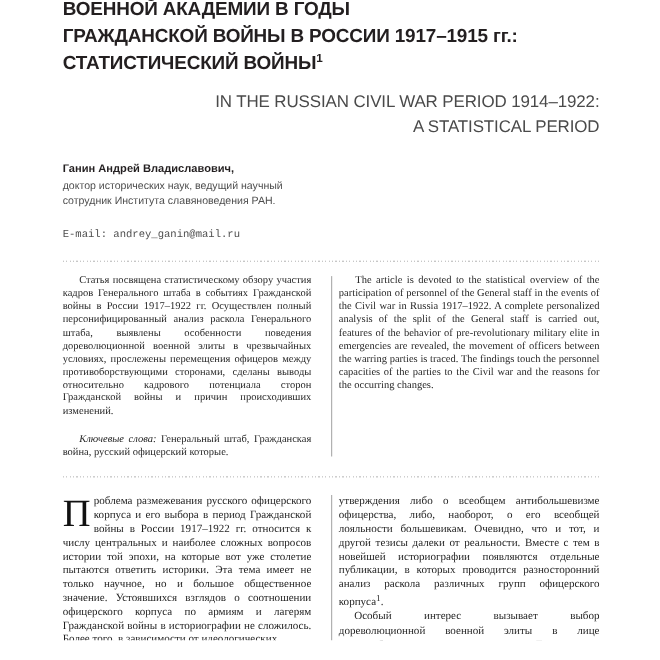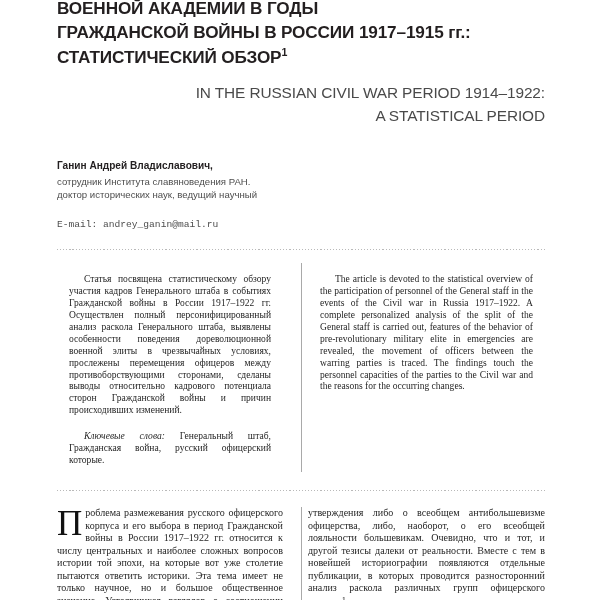--- a/index.html
+++ b/index.html
@@ -52,21 +52,21 @@
     line-height: 22.6px;
     letter-spacing: -0.1px;
     color: #4a4a4a;
     text-align: right;
     margin: 13px 0 0 0;
   }
   .title-en .ln { display: block; white-space: nowrap; }
 
   
   .author-block {
-    margin-top: 32px;
+    margin-top: 20px;
     display: flex;
     align-items: flex-start;
   }
   .author-col-ru { width: 252px; flex: 0 0 252px; }
   .author-col-en { flex: 1 1 auto; padding-top: 0px; }
 
   .author-name {
     font-family: "Liberation Sans", sans-serif;
     font-weight: bold;
     font-size: 10.1px;
@@ -121,21 +121,21 @@
     flex: 0 0 238px;
     font-family: "Liberation Serif", serif;
     font-size: 9.55px;
     line-height: 11.9px;
     text-align: justify;
     color: #262626;
     hyphens: manual;
   }
   .abs-col.left  { padding-right: 12px; }
   .abs-col.right { padding-left: 13px; flex: 1 1 auto; width: auto; }
-  .abs-col p { margin: 12px; text-indent: 15px; }
+  .abs-col p { margin: 0; text-indent: 15px; }
   .abs-col p.kw { margin-top: 14px; }
   .abs-col .kwlabel { font-style: italic; }
 
   .col-divider {
     position: absolute;
     top: 2px;
     bottom: 6px;
     left: 244px;
     width: 1px;
     background: #a9a9a9;
@@ -183,34 +183,34 @@
   }
 </style>
 </head>
 <body>
 
 <div class="page">
 
   <h1 class="title-ru">
     <span class="ln">ВОЕННОЙ АКАДЕМИИ В ГОДЫ</span>
     <span class="ln">ГРАЖДАНСКОЙ ВОЙНЫ В РОССИИ 1917–1915 гг.:</span>
-    <span class="ln"><span>СТАТИСТИЧЕСКИЙ ОБЗОР</span><sup>1</sup></span>
+    <span class="ln"><span>СТАТИСТИЧЕСКИЙ ВОЙНЫ</span><sup>1</sup></span>
   </h1>
 
   <h2 class="title-en">
     <span class="ln">IN THE RUSSIAN CIVIL WAR PERIOD 1914–1922:</span>
     <span class="ln">A STATISTICAL PERIOD</span>
   </h2>
 
   <div class="author-block">
     <div class="author-col-ru">
       <div class="author-name">Ганин Андрей Владиславович,</div>
       <div class="author-affil">
+        <span class="ln">доктор исторических наук, ведущий научный</span>
         <span class="ln">сотрудник Института славяноведения РАН.</span>
-        <span class="ln">доктор исторических наук, ведущий научный</span>
       </div>
       <div class="author-email">E-mail: andrey_ganin@mail.ru</div>
     </div>
   </div>
 
   <div class="dotted-rule rule-top"></div>
 
   <div class="abstract-wrap">
     <div class="col-divider"></div>
 

